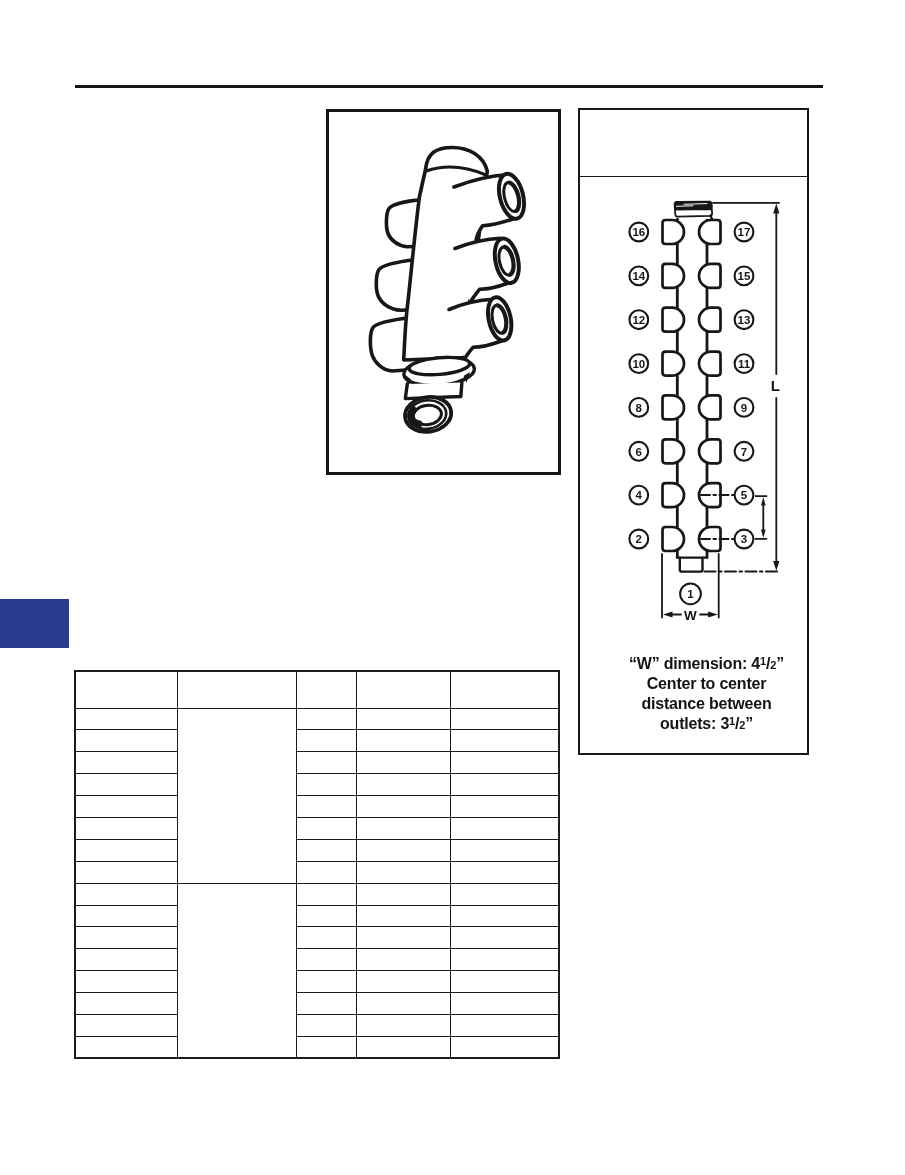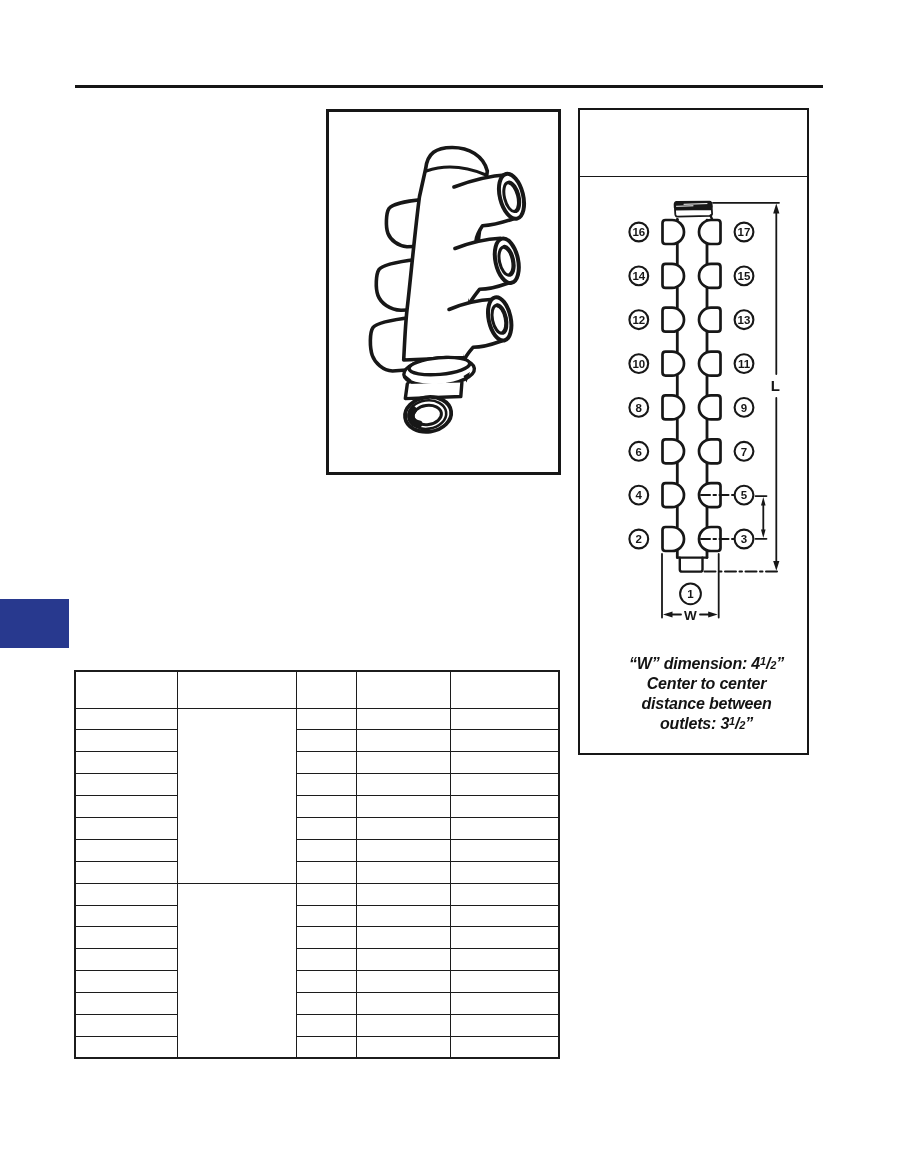--- a/index.html
+++ b/index.html
@@ -186,21 +186,21 @@
   <path d="M718.7,554 L718.7,617.5"></path>
   <path d="M671.5,614.5 L681,614.5"></path>
   <path d="M700,614.5 L709.3,614.5"></path>
 </g>
 <path d="M663,614.5 L672.5,611.6 L672.5,617.4 Z" fill="#171717" stroke="none"></path>
 <path d="M717.7,614.5 L708.2,611.6 L708.2,617.4 Z" fill="#171717" stroke="none"></path>
 
 <text x="690.3" y="619.5" fill="#171717" font-family="Liberation Sans, sans-serif" font-size="13.5" font-weight="bold" text-anchor="middle">W</text>
 </svg>
 
-<div class="abs" style="left:589px;top:654.2px;width:235px;text-align:center;font-weight:bold;font-size:16px;line-height:19.8px;color:#131313;letter-spacing:-0.2px;font-style:italic;">
+<div class="abs" style="left:589px;top:654.2px;width:235px;text-align:center;font-weight:bold;font-size:16px;line-height:19.8px;color:#131313;letter-spacing:-0.2px;">
 “W” dimension: 4<span style="font-size:11px;vertical-align:4px;line-height:0;">1</span>/<span style="font-size:11px;line-height:0;">2</span>”<br>
 Center to center<br>
 distance between<br>
 outlets: 3<span style="font-size:11px;vertical-align:4px;line-height:0;">1</span>/<span style="font-size:11px;line-height:0;">2</span>”
 </div>
 
 <table class="parts abs" style="left:74px;top:670px;width:486px;height:388px;border:2.4px solid #1c1c1c;">
   <colgroup>
       <col style="width:102px">
       <col style="width:119.5px">

